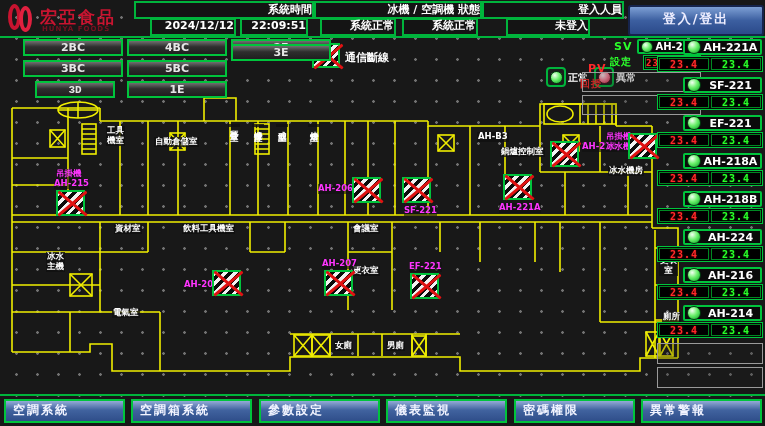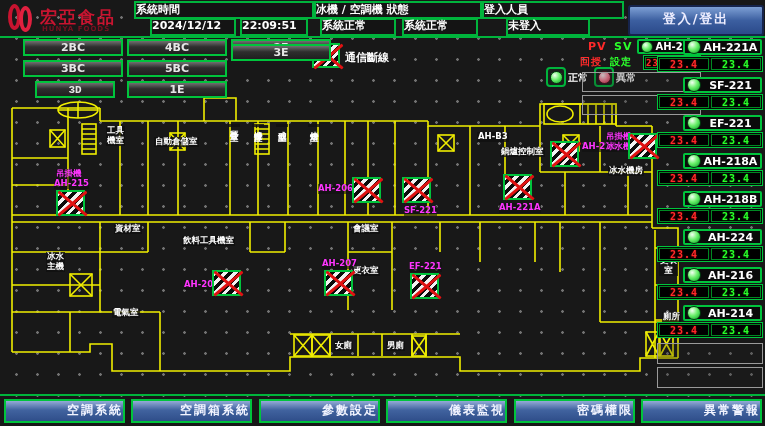--- a/index.html
+++ b/index.html
@@ -8,21 +8,21 @@
     background:#181818;
     background-image:radial-gradient(rgba(225,225,225,.45) 1px, transparent 1.6px);
     background-size:21px 21px;
     background-position:6px 7px;
     font-family:"DejaVu Sans", sans-serif;
     color:#fff;
   }
   .gline{position:absolute;background:#00b43c;z-index:6;}
   
   .hbox{position:absolute;border:2px solid #00b43c;background:#141414;color:#fff;
-        font-size:11px;font-weight:bold;text-align:left;z-index:5;}
+        font-size:11px;font-weight:bold;text-align:right;z-index:5;}
   .brand{position:absolute;left:40px;top:6px;color:#c81430;font-size:17px;font-weight:bold;letter-spacing:2px;z-index:5;}
   .brand-en{position:absolute;left:42px;top:25px;color:#7a1020;font-size:7px;font-weight:bold;letter-spacing:1px;z-index:5;}
   .logo-mark{position:absolute;left:8px;top:4px;width:30px;height:29px;z-index:5;}
   .logo-mark i{position:absolute;width:13px;height:26px;border:4px solid #c81430;border-radius:50%;box-sizing:border-box;}
   .logo-mark i.l{left:0;top:0;}
   .logo-mark i.r{left:11px;top:2px;border-color:#e0203f;}
   .loginbtn{position:absolute;left:628px;top:5px;width:132px;height:27px;z-index:5;
     background:linear-gradient(#7d9fd4,#3c5fa0 50%,#2b4a8a);
     border:2px solid #16244c;border-radius:3px;color:#eef;
     font-size:13px;font-weight:bold;text-align:center;line-height:24px;letter-spacing:2px;}
@@ -33,21 +33,21 @@
     text-align:center;margin-left:20px;}
   
   .bezel{position:absolute;width:16px;height:16px;background:#1c1c1c;border:2px solid #00b43c;border-radius:4px;
     display:flex;align-items:center;justify-content:center;z-index:5;box-sizing:content-box;}
   .led{display:inline-block;width:11px;height:11px;border-radius:50%;flex:none;
     background:radial-gradient(circle at 35% 30%,#f2fff2,#6cf06c 45%,#00a022 100%);
     border:1px solid #033d11;}
   .led.pink{background:radial-gradient(circle at 35% 30%,#fff0f2,#ff8aa0 45%,#c62040 100%);border-color:#55101c;}
   .legtext{position:absolute;color:#fff;font-size:10px;font-weight:bold;z-index:5;}
   .pvsv{position:absolute;font-size:11px;font-weight:bold;z-index:5;letter-spacing:1px;}
-  .red{color:#ff2a2a;}
+  .red{color:#ff2a2a;margin-top:22px;}
   .grn{color:#2aff2a;}
   
   .unitbtn{position:absolute;z-index:5;box-sizing:border-box;background:#0a0a0a;
     border:2px solid #00c43c;border-radius:2px;color:#fff;font-weight:bold;
     display:flex;align-items:center;font-size:11px;}
   .unitbtn .led{width:12px;height:12px;margin-left:2px;}
   .unitbtn .ulabel{flex:1;text-align:center;letter-spacing:0px;}
   .valwrap{position:absolute;z-index:5;box-sizing:border-box;display:flex;gap:2px;
     border:1px solid #00c43c;background:#060606;padding:1px;}
   .val{flex:1;box-sizing:border-box;border:1px solid #008822;background:#000;
@@ -66,21 +66,21 @@
   .marker{position:absolute;z-index:3;width:29px;height:26px;box-sizing:border-box;
     border:2px solid #00c43c;
     background:repeating-linear-gradient(135deg,#f2f2f2 0 3px,#0c0c0c 3px 7px);}
   .marker i{position:absolute;left:-4px;top:10px;width:37px;height:3.4px;background:#e01212;border-radius:1px;}
   .marker i.x1{transform:rotate(40deg);}
   .marker i.x2{transform:rotate(-40deg);}
   
   .navbtn{position:absolute;z-index:5;box-sizing:border-box;
     background:linear-gradient(#93abd6,#41639f 45%,#2f4e8a);
     border:2px solid #00c43c;color:#f2f4ff;font-size:12px;font-weight:bold;
-    text-align:right;line-height:19px;letter-spacing:2px;}
+    text-align:left;line-height:19px;letter-spacing:2px;padding-left:7px;}
 </style>
 </head>
 <body>
 
 <svg id="walls" width="765" height="426" viewBox="0 0 765 426">
   <g stroke="#f0ee00" stroke-width="1.6" fill="none">
     <path d="M12,108 H100 M12,108 V352 M100,108 V121 M100,121 H428 M204,121 V98 H236 V121
              M428,121 V126 H540 M540,126 V104 H616 V126 M616,126 H652 M652,126 V228
              M652,228 H678 V358 M678,358 H640 V371 H460 V357 H290 V371 H112 V344 H90 V352 H12"></path>
     <path d="M12,215 H652 M12,222 H652"></path>
@@ -264,21 +264,21 @@
 機室</div>
     <div class="room" style="left: 154px; top: 137px;">自動倉儲室</div>
     <div class="room v" style="left: 228px; top: 124px;">秤量室</div>
     <div class="room v" style="left: 252px; top: 124px;">攪拌室</div>
     <div class="room v" style="left: 276px; top: 124px;">成型室</div>
     <div class="room v" style="left: 308px; top: 124px;">烤焙室</div>
     <div class="room" style="left: 477px; top: 132px;">AH-B3</div>
     <div class="room" style="left: 500px; top: 147px;">鍋爐控制室</div>
     <div class="room" style="left: 608px; top: 166px;">冰水機房</div>
     <div class="room" style="left: 114px; top: 224px;">資材室</div>
-    <div class="room" style="left: 182px; top: 236px;">飲料工具機室</div>
+    <div class="room" style="left: 182px; top: 224px;">飲料工具機室</div>
     <div class="room" style="left: 352px; top: 224px;">會議室</div>
     <div class="room" style="left: 352px; top: 266px;">更衣室</div>
     <div class="room" style="left: 46px; top: 252px;">冰水
 主機</div>
     <div class="room" style="left: 112px; top: 308px;">電氣室</div>
     <div class="room" style="left: 334px; top: 341px;">女廁</div>
     <div class="room" style="left: 386px; top: 341px;">男廁</div>
     <div class="room" style="left: 659px; top: 256px;">更衣
 室</div>
     <div class="room" style="left: 662px; top: 312px;">廁所</div>

